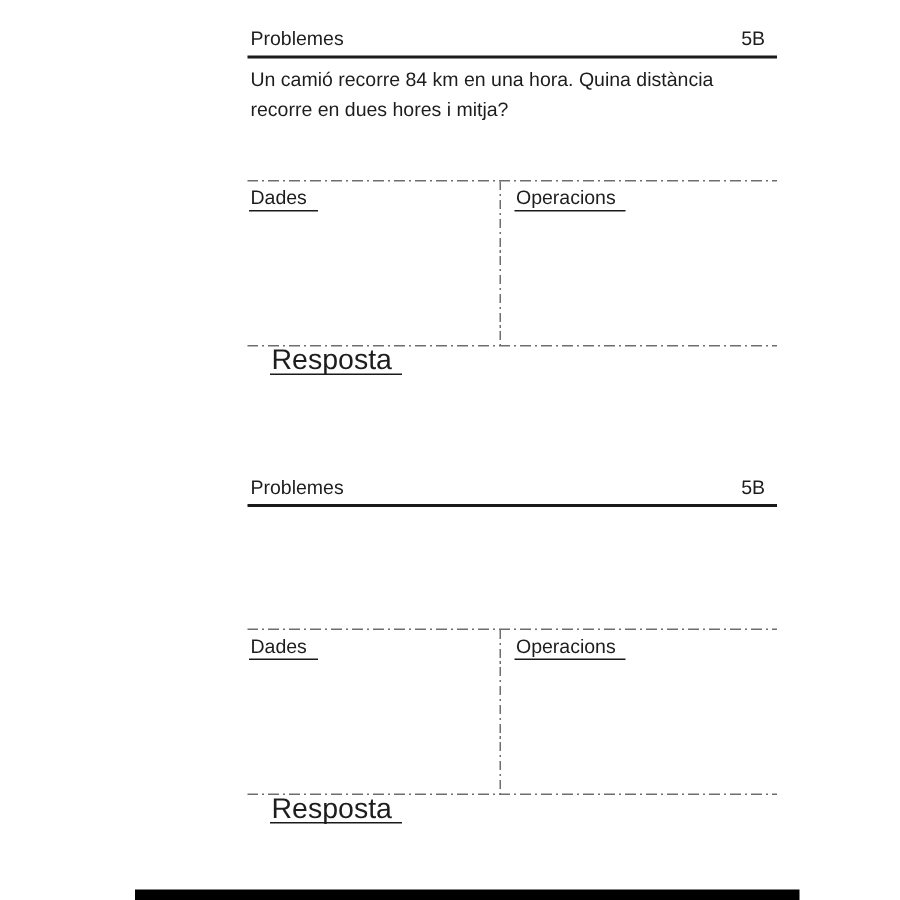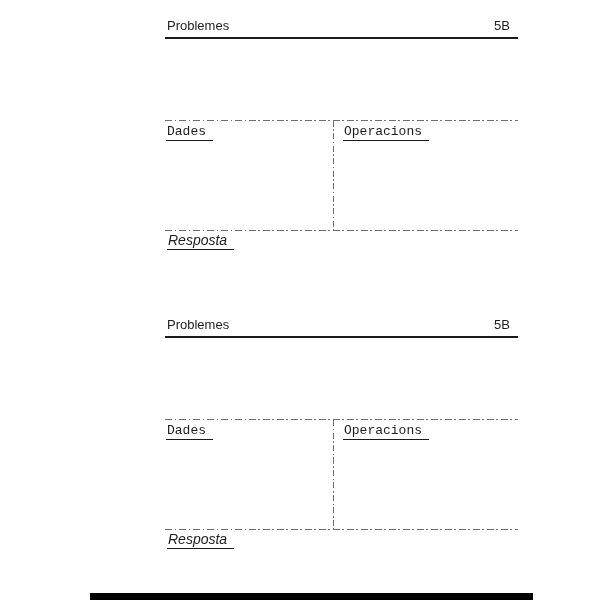--- a/index.html
+++ b/index.html
@@ -36,44 +36,44 @@
   .hdash.bottom{bottom:0;}
   .vdash{
     position:absolute;top:1px;bottom:0;left:168px;width:1px;
     background:repeating-linear-gradient(180deg,#6e6e6e 0 6px,transparent 6px 8.5px,#6e6e6e 8.5px 10px,transparent 10px 12.5px);
   }
   .cell-label{
     position:absolute;top:4px;
     font-size:13px;line-height:15px;
     border-bottom:1.5px solid #1a1a1a;
     padding:0 7px 1px 1px;
-    font-family:Liberation Mono, monospace;
   }
   .cell-label.dades{left:1px;}
   .cell-label.operacions{left:178px;text-align:center;}
   .resposta{
-    position:absolute;top:217px;left:2px;
-    font-size:14px;line-height:15px;
+    position:absolute;top:217px;left:15px;
+    font-size:19px;line-height:15px;
     border-bottom:1.5px solid #1a1a1a;
     padding:0 7px 1px 1px;
-    font-style:italic;
   }
   .bottom-bar{
     position:absolute;left:90px;top:593px;width:443px;height:7px;
     background:#000000;
   }
 </style>
 </head>
 <body>
 
 <div class="sec s1">
   <div class="sec-header">
     <span>Problemes</span>
     <span>5B</span>
   </div>
+  <div class="ptext">Un camió recorre 84 km en una hora. Quina distància
+recorre en dues hores i mitja?</div>
   <div class="work">
     <div class="hdash top"></div>
     <div class="vdash"></div>
     <span class="cell-label dades">Dades</span>
     <span class="cell-label operacions">Operacions</span>
     <div class="hdash bottom"></div>
   </div>
   <span class="resposta">Resposta</span>
 </div>
 

